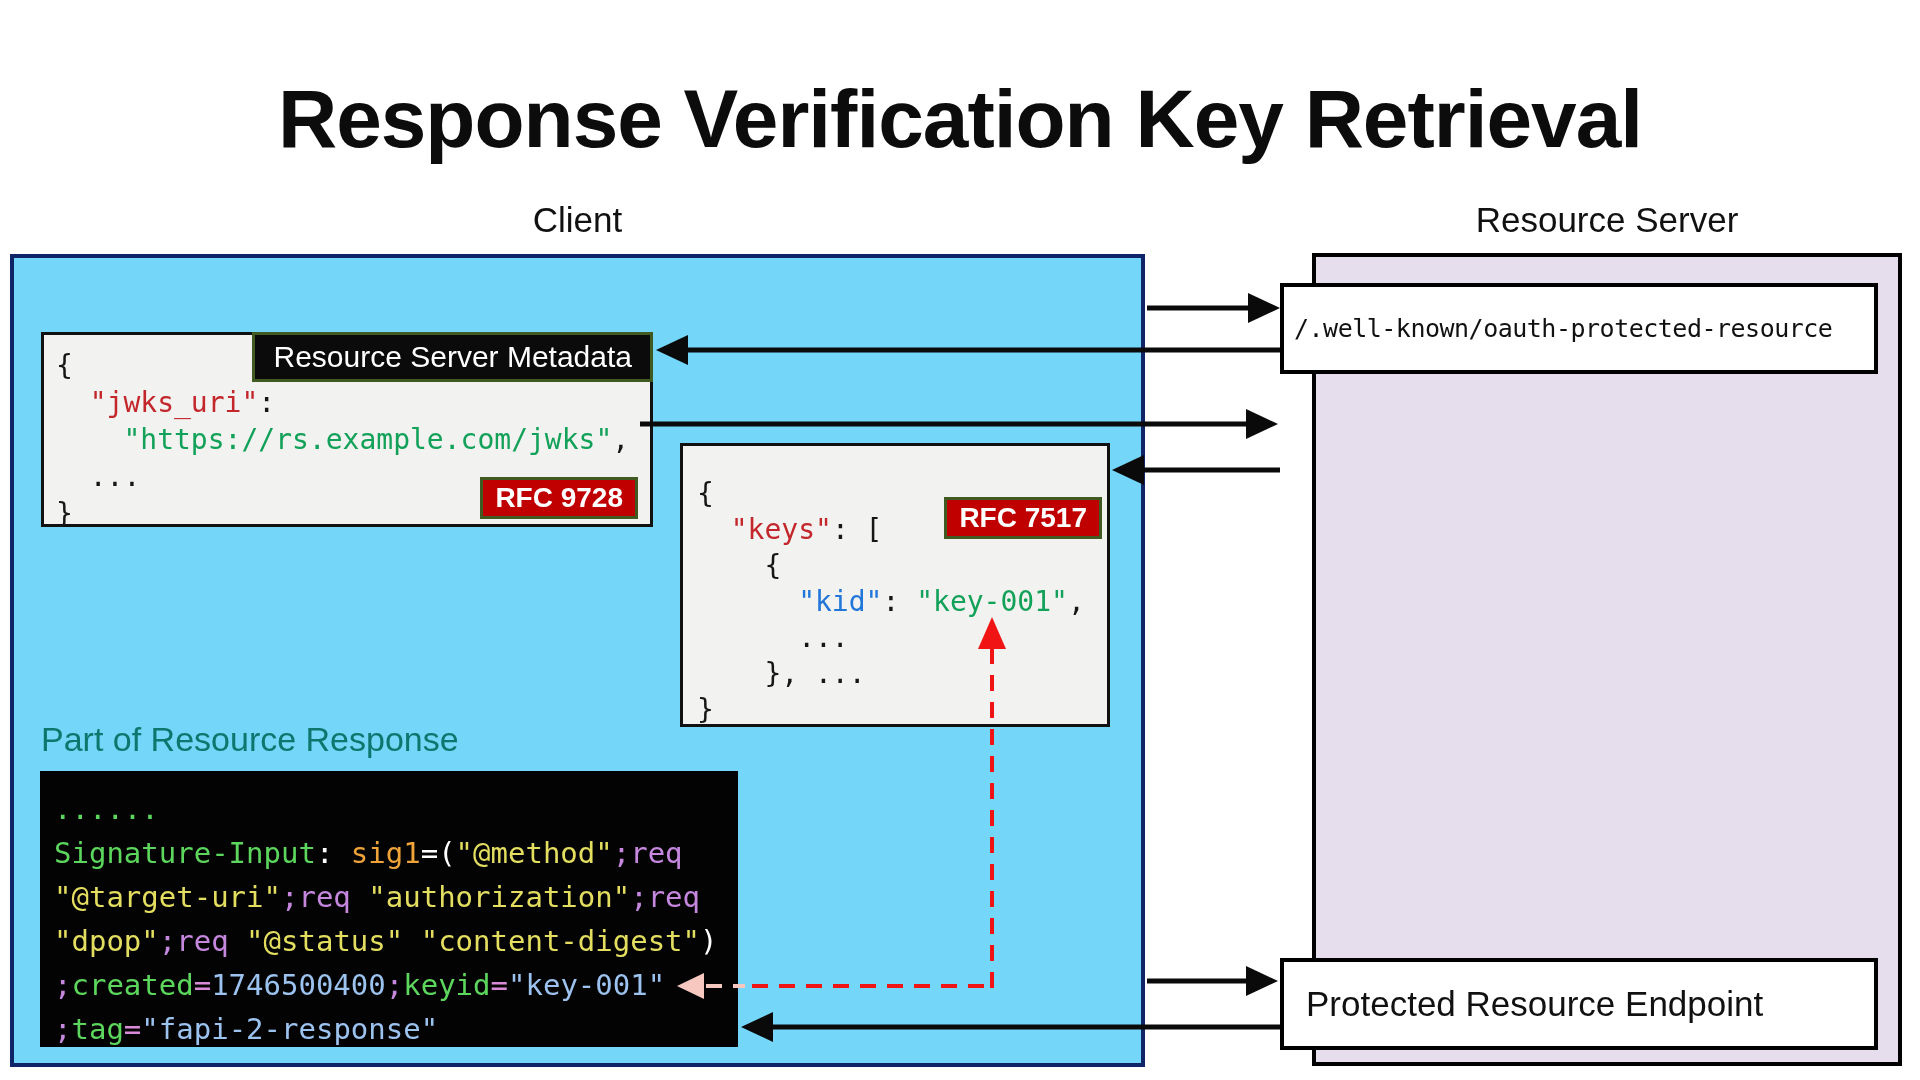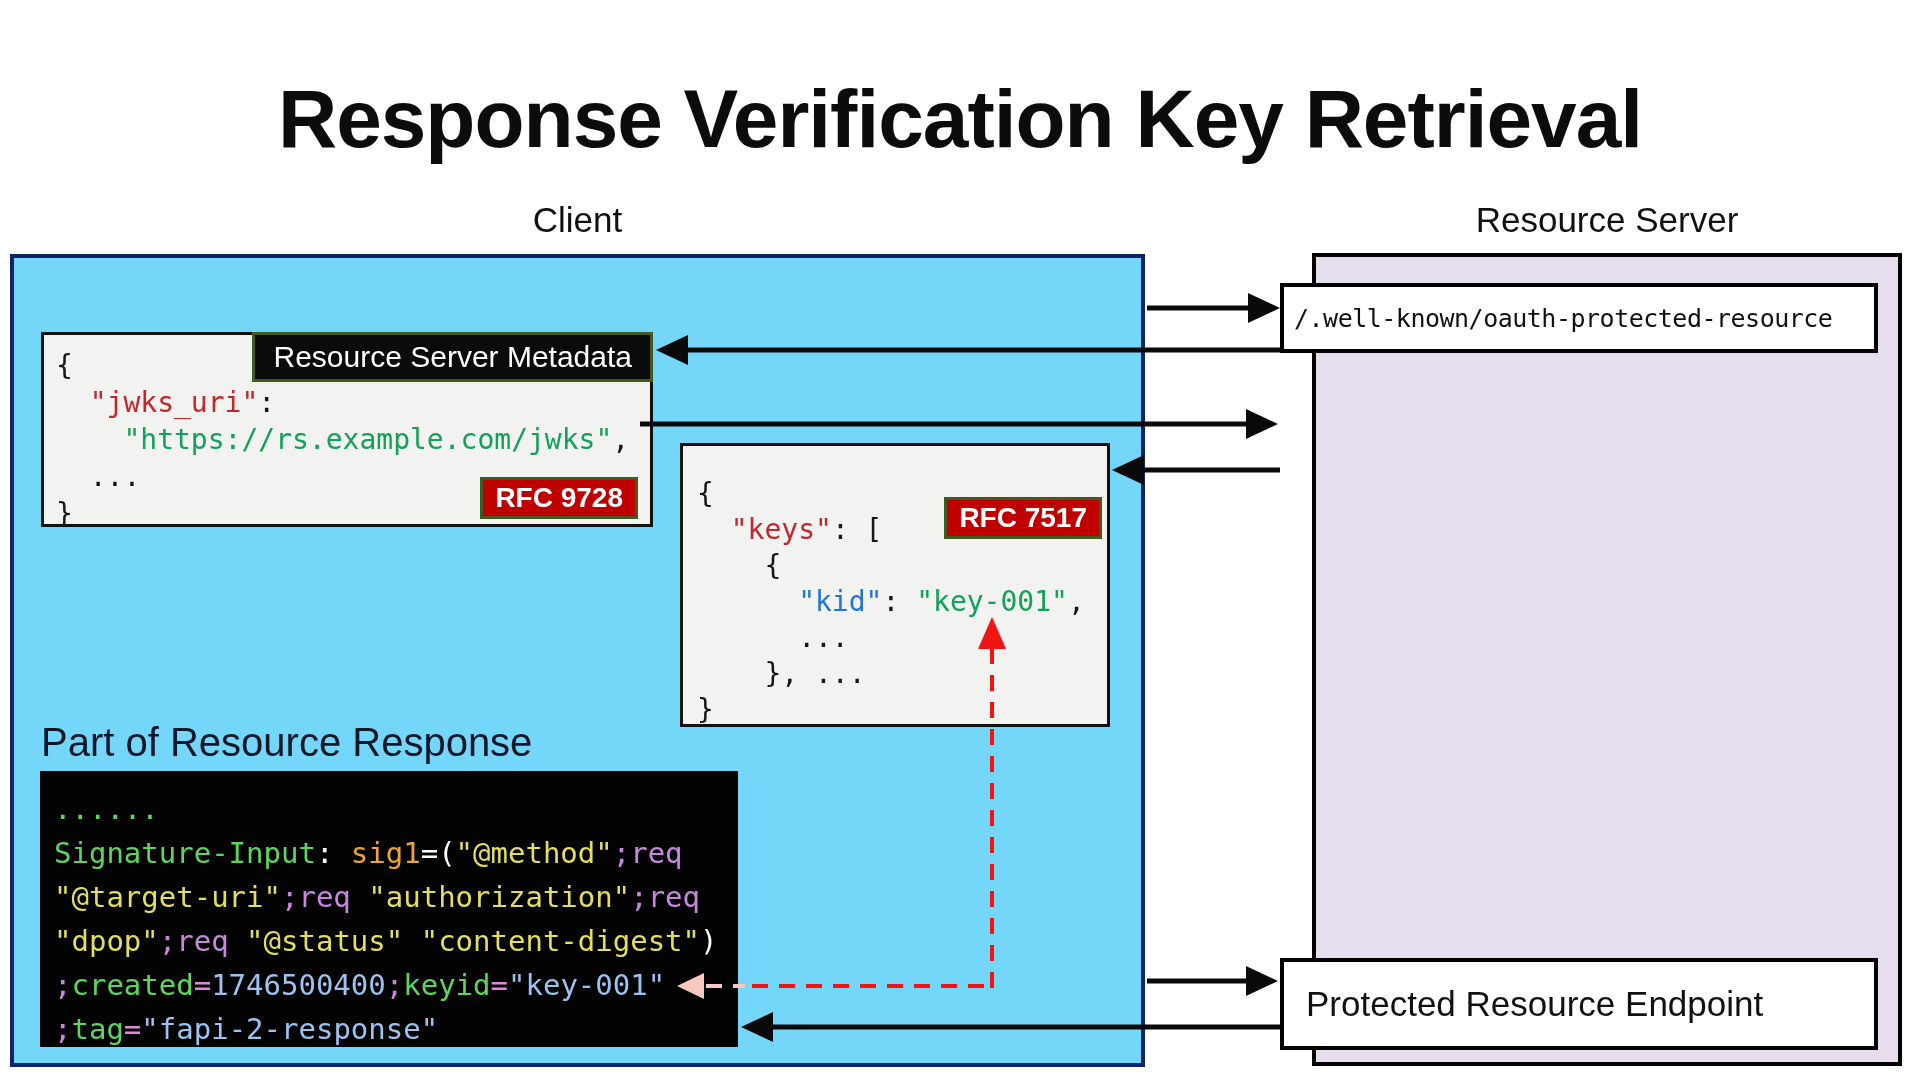--- a/index.html
+++ b/index.html
@@ -11,21 +11,21 @@
   .lane-label.client{left:10px;width:1135px;}
   .lane-label.server{left:1312px;width:590px;}
 
   .client-box{position:absolute;left:10px;top:254px;width:1135px;height:813px;
               background:var(--client_fill);border:4px solid var(--client_border);box-sizing:border-box;}
   .server-box{position:absolute;left:1312px;top:253px;width:590px;height:813px;
               background:var(--server_fill);border:4px solid #000;box-sizing:border-box;}
 
   .endpoint{position:absolute;left:1280px;width:598px;background:#fff;border:4px solid #000;
             box-sizing:border-box;display:flex;align-items:center;}
-  .endpoint.wellknown{top:283px;height:70px;font-family:"DejaVu Sans Mono",monospace;
+  .endpoint.wellknown{top:283px;height:91px;font-family:"DejaVu Sans Mono",monospace;
             font-size:25px;padding-left:10px;letter-spacing:-0.5px;}
   .endpoint.jwkdoc{top:403px;height:90px;font-size:35px;padding-left:22px;}
   .endpoint.protected{top:958px;height:92px;font-size:35px;padding-left:22px;}
 
   .gray-box{position:absolute;background:var(--box_gray);border:3px solid #111;box-sizing:border-box;}
   .metadata-box{left:41px;top:332px;width:612px;height:195px;}
   .jwk-box{left:680px;top:443px;width:430px;height:284px;}
 
   .box-header{position:absolute;top:-3px;right:-3px;background:#0b0b0b;color:#fff;
               border:3px solid var(--header_green);box-sizing:border-box;
@@ -33,21 +33,21 @@
   .rfc-badge{position:absolute;background:var(--badge_red);color:#fff;border:3px solid var(--header_green);
              box-sizing:border-box;font-size:28px;font-weight:700;padding:2px 12px;white-space:nowrap;}
   .rfc-badge.r9728{right:12px;bottom:5px;}
   .rfc-badge.r7517{right:5px;top:51px;}
 
   .json-code{position:absolute;left:0;top:0;right:0;bottom:0;
              font-family:"DejaVu Sans Mono",monospace;font-size:28px;white-space:pre;}
   .metadata-box .json-code{padding:12px 0 0 12px;line-height:37px;}
   .jwk-box .json-code{padding:30px 0 0 14px;line-height:36px;}
 
-  .response-label{position:absolute;left:41px;top:720px;font-size:40px;font-weight:500;color:#0f172a;}
+  .response-label{position:absolute;left:41px;top:720px;font-size:34px;font-weight:500;color:#0f766e;}
   .response-box{position:absolute;left:40px;top:771px;width:698px;height:276px;background:#030303;
                 box-sizing:border-box;}
   .response-box .json-code{padding:16px 0 0 14px;line-height:44px;font-size:29px;}
 
   .code-line{white-space:pre;}
 
   svg.arrows{position:absolute;left:0;top:0;pointer-events:none;}
 </style>
 </head>
 <body>

